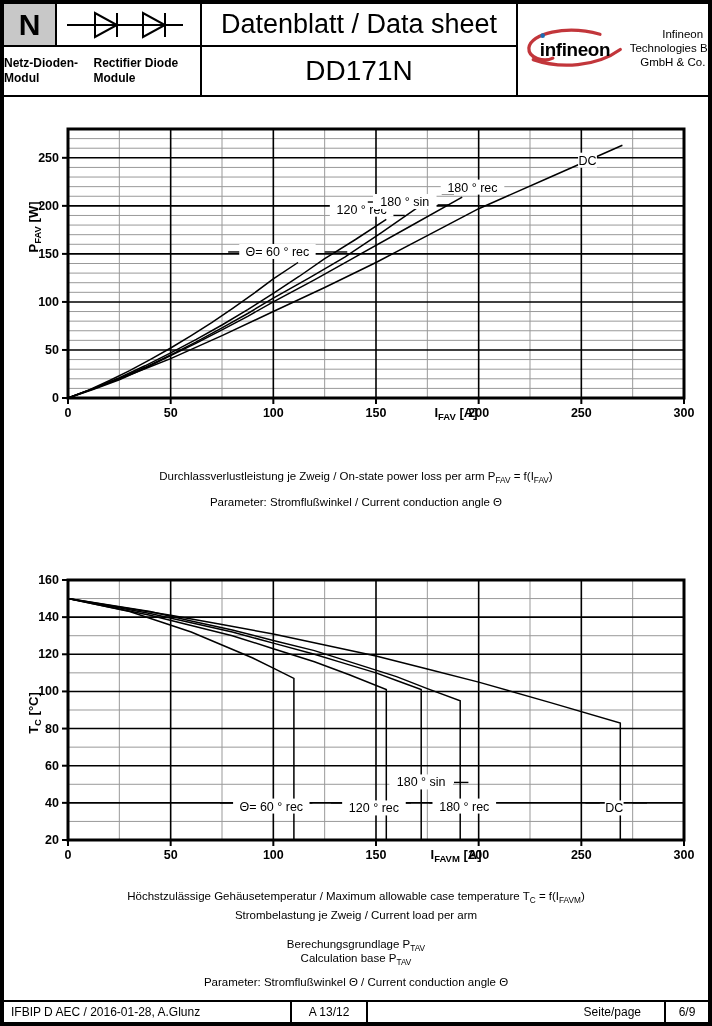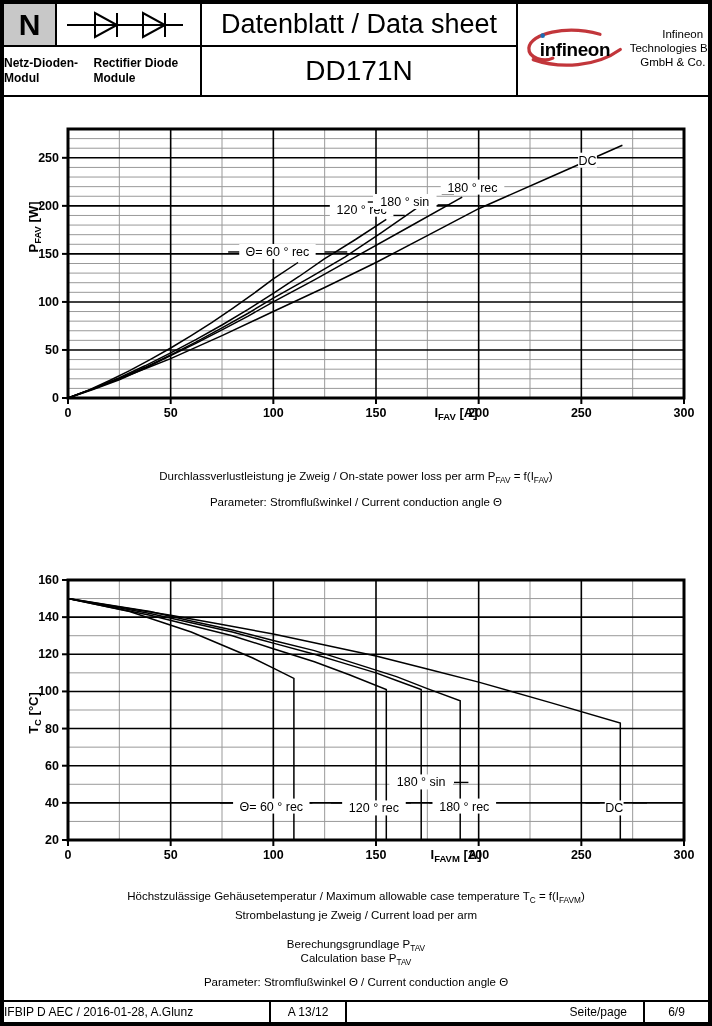--- a/index.html
+++ b/index.html
@@ -35,23 +35,23 @@
   
   .cap{position:absolute; left:0; width:704px; text-align:center; font-size:11.5px;}
   .cap.bold{font-weight:normal;}
   .cap sub{font-size:72%;}
   
   #ftr{
     position:absolute; bottom:0; left:0; width:704px; height:22px;
     border-top:2px solid #000; box-sizing:border-box; display:flex; font-size:12px;
   }
   .fcell{box-sizing:border-box; display:flex; align-items:center; height:100%;}
-  #fdoc{width:267px; border-right:2px solid #000; padding-left:0;}
+  #fdoc{width:288px; border-right:2px solid #000; padding-left:7px;}
   #frev{width:76px; border-right:2px solid #000; justify-content:center;}
-  #fpagelab{width:298px; border-right:2px solid #000; justify-content:flex-end; padding-right:16px;}
+  #fpagelab{width:298px; border-right:2px solid #000; justify-content:flex-end; padding-right:23px;}
   #fpagenum{flex:1; justify-content:center;}
 </style>
 </head>
 <body>
 
 <div id="page">
 
   <div id="hdr">
     <div id="ncell" class="hcell">
       <span>N</span>

